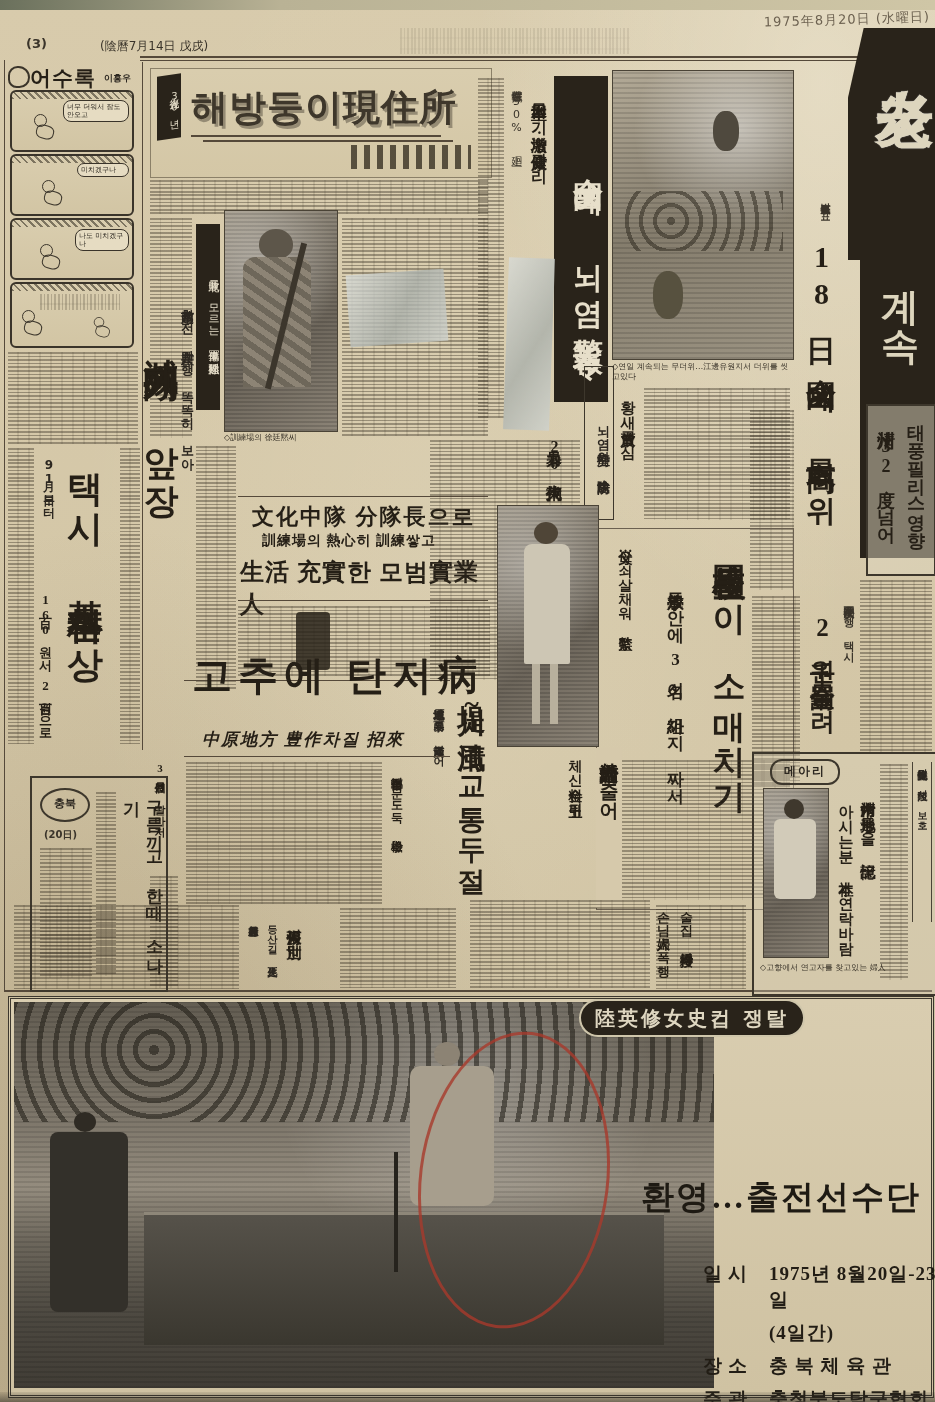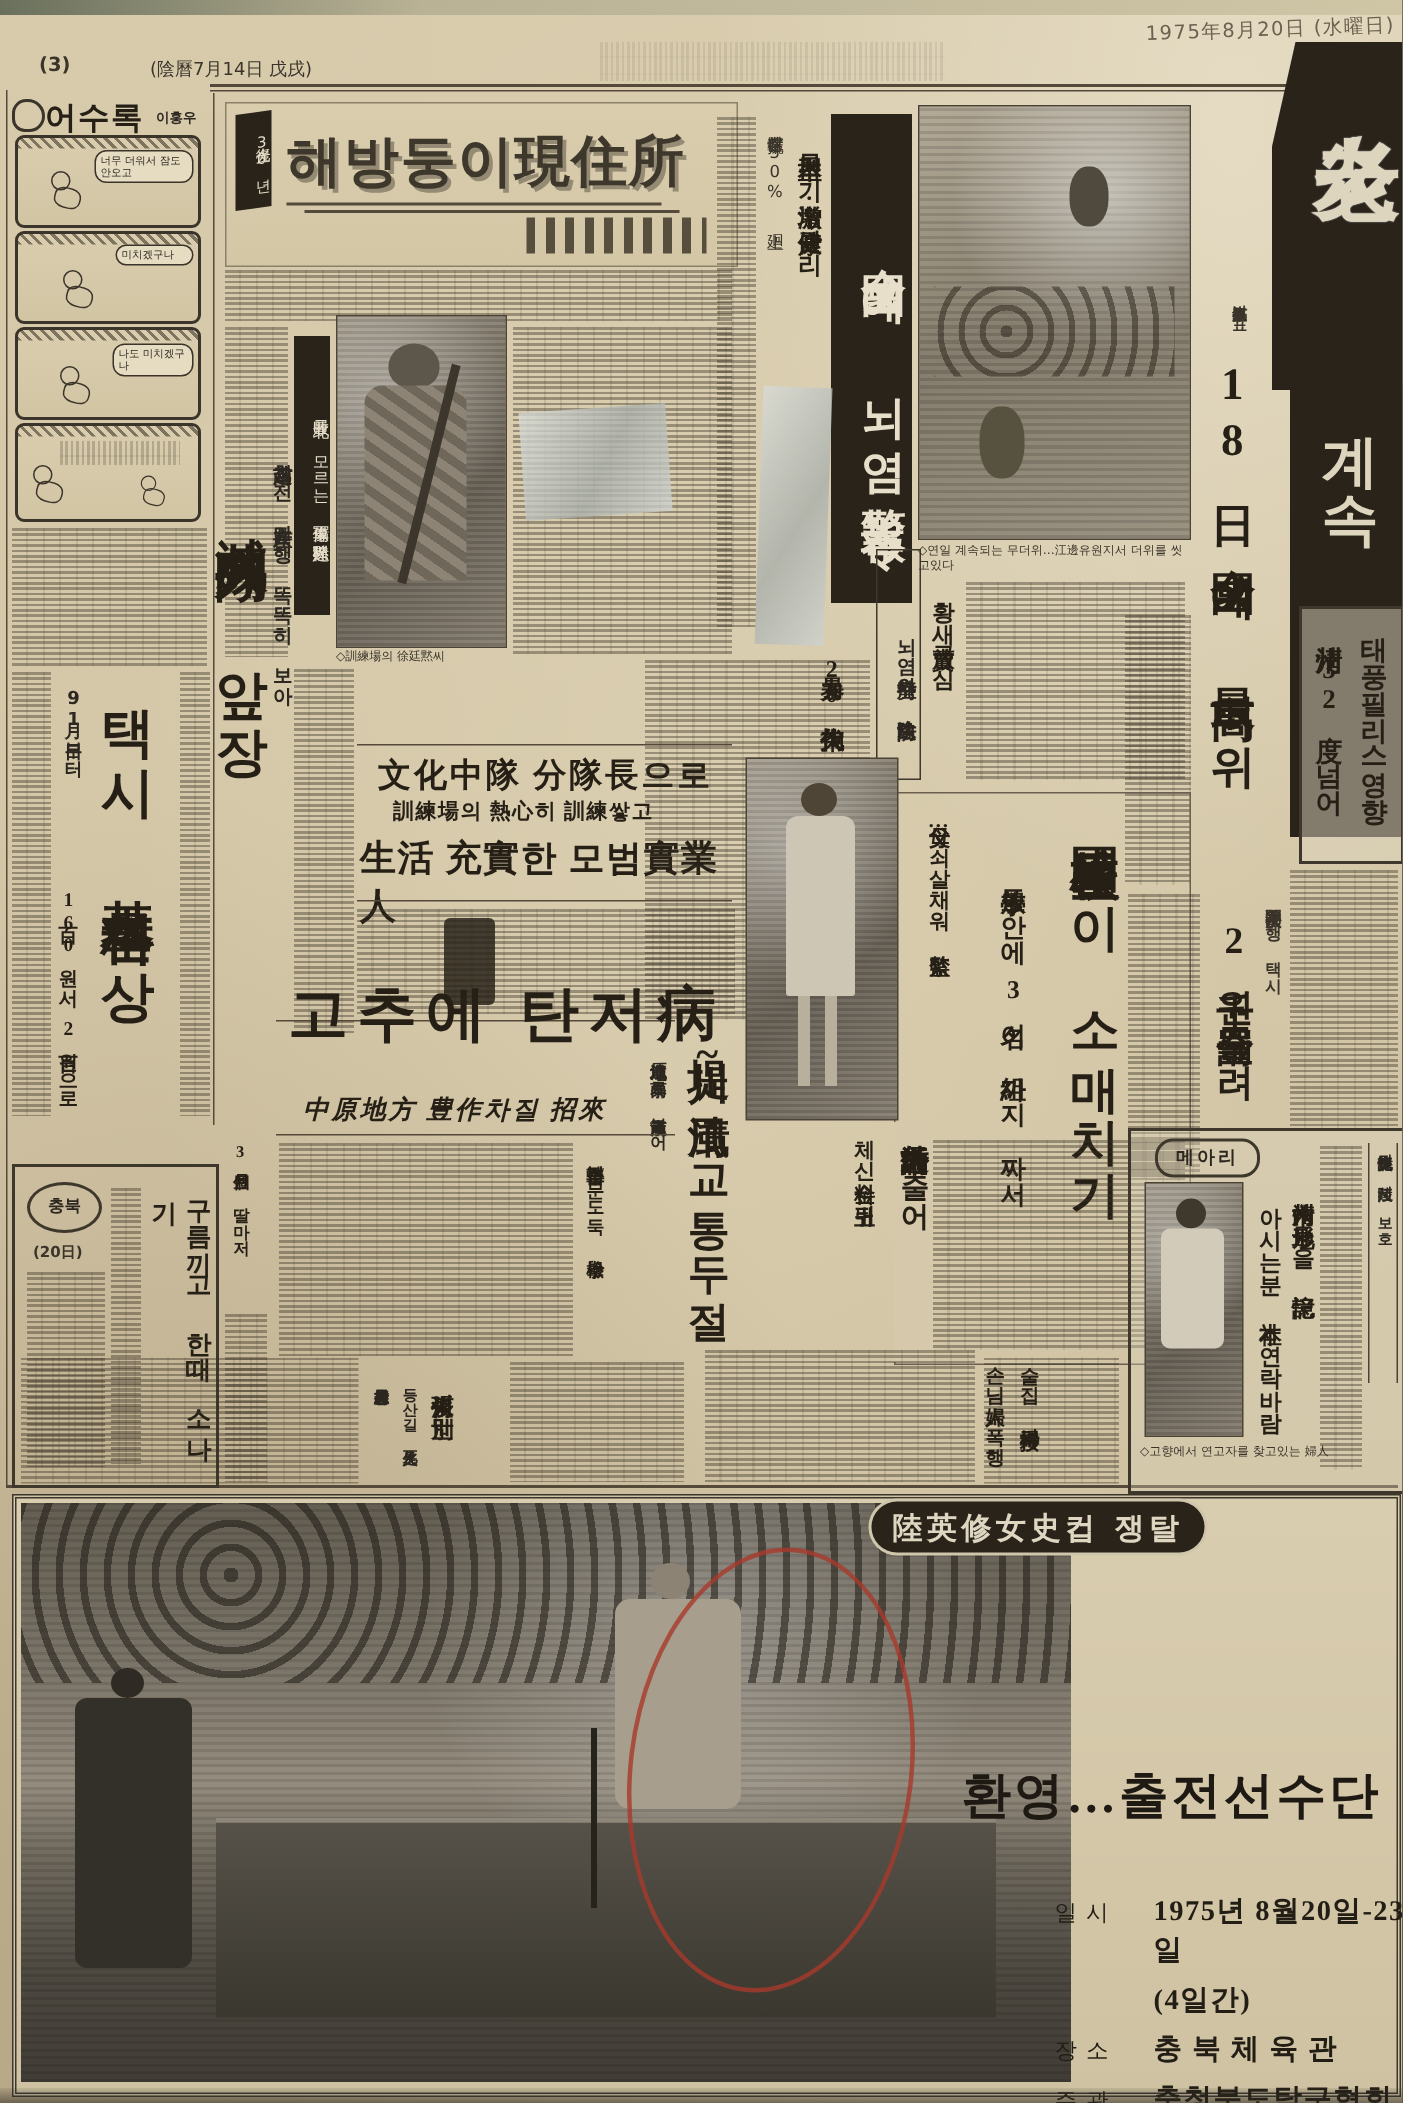--- a/index.html
+++ b/index.html
@@ -32,21 +32,21 @@
   .bubble{position:absolute;background:#e6dcc2;border:1px solid #3a342a;border-radius:8px;
       font-size:7px;line-height:8px;padding:2px 3px;color:#2c2720;}
   .panel{position:absolute;left:4px;width:120px;height:58px;border:2px solid #3a342a;border-radius:6px;
       background:linear-gradient(#d9cdae,#d2c5a4);}
   .panel .hatch{position:absolute;top:0;left:0;right:0;height:7px;
       background:repeating-linear-gradient(45deg, rgba(50,44,32,.55) 0 2px, transparent 2px 5px);}
   .stickman{position:absolute;width:26px;height:30px;}
   .stickman .head{position:absolute;width:11px;height:11px;border:1.5px solid #3a342a;border-radius:50%;left:4px;top:0;}
   .stickman .body{position:absolute;width:16px;height:12px;border:1.5px solid #3a342a;border-radius:40%;left:6px;top:11px;transform:rotate(15deg);}
   .kv{display:flex;gap:14px;align-items:baseline;font-family:"Liberation Serif","DejaVu Serif",serif;}
-  .kv .k{font-weight:400;font-size:15px;letter-spacing:6px;min-width:52px;color:#221d15;}
+  .kv .k{font-weight:700;font-size:19px;letter-spacing:6px;min-width:52px;color:#221d15;}
   .kv .val{font-weight:700;font-size:19px;color:#221d15;letter-spacing:1px;}
   .vgroup{display:inline-flex;flex-direction:row-reverse;gap:5px;}
 </style>
 </head>
 <body>
 
 <div id="paper">
 
   <div class="abs" style="left:0;top:0;width:935px;height:10px;background:linear-gradient(90deg,#6a705c,#b9b295 30%,#cfc6a6);"></div>
   <div class="abs sm" style="left:26px;top:36px;font-size:13px;font-weight:700;">(3)</div>
@@ -217,21 +217,21 @@
     <div class="abs v hl" style="left:104px;top:36px;height:190px;font-size:15px;">淸州市內 地形등을 記憶</div>
     <div class="abs tex" style="left:126px;top:10px;width:28px;height:216px;"></div>
     <div class="abs v" style="left:158px;top:8px;height:160px;font-size:10px;font-weight:700;border-left:1px solid #4a4336;border-right:1px solid #4a4336;padding:0 2px;">記憶喪失된 江陵서 보호</div>
   </div>
   <div class="abs tex" style="left:656px;top:905px;width:90px;height:84px;"></div>
   <div class="abs vgroup" style="left:654px;top:902px;height:86px;">
     <span class="v hl" style="font-size:13px;height:86px;">술집 接待婦가</span>
     <span class="v hl" style="font-size:13px;height:86px;">손님婦人 폭행</span>
   </div>
 
-  <div class="abs" style="left:8px;top:776px;width:134px;height:212px;border:2px solid #3d372c;">
+  <div class="abs" style="left:30px;top:776px;width:134px;height:212px;border:2px solid #3d372c;">
     <div class="abs" style="left:8px;top:10px;width:46px;height:30px;border:2px solid #3d372c;border-radius:50%;text-align:center;font-size:11px;font-weight:700;line-height:28px;">충북</div>
     <div class="abs sm" style="left:12px;top:50px;font-size:10px;font-weight:700;">(20日)</div>
     <div class="abs tex" style="left:8px;top:70px;width:52px;height:130px;"></div>
     <div class="abs v hl" style="left:88px;top:10px;height:190px;font-size:17px;">구름끼고 한때 소나기</div>
     <div class="abs tex" style="left:64px;top:14px;width:20px;height:184px;"></div>
   </div>
   <div class="abs v hl" style="left:152px;top:762px;height:108px;font-size:11px;">3個月된 딸마저</div>
   <div class="abs tex" style="left:150px;top:876px;width:28px;height:112px;"></div>
   <div class="abs tex" style="left:14px;top:905px;width:225px;height:84px;"></div>
   <div class="abs vgroup" style="left:246px;top:918px;height:72px;">

